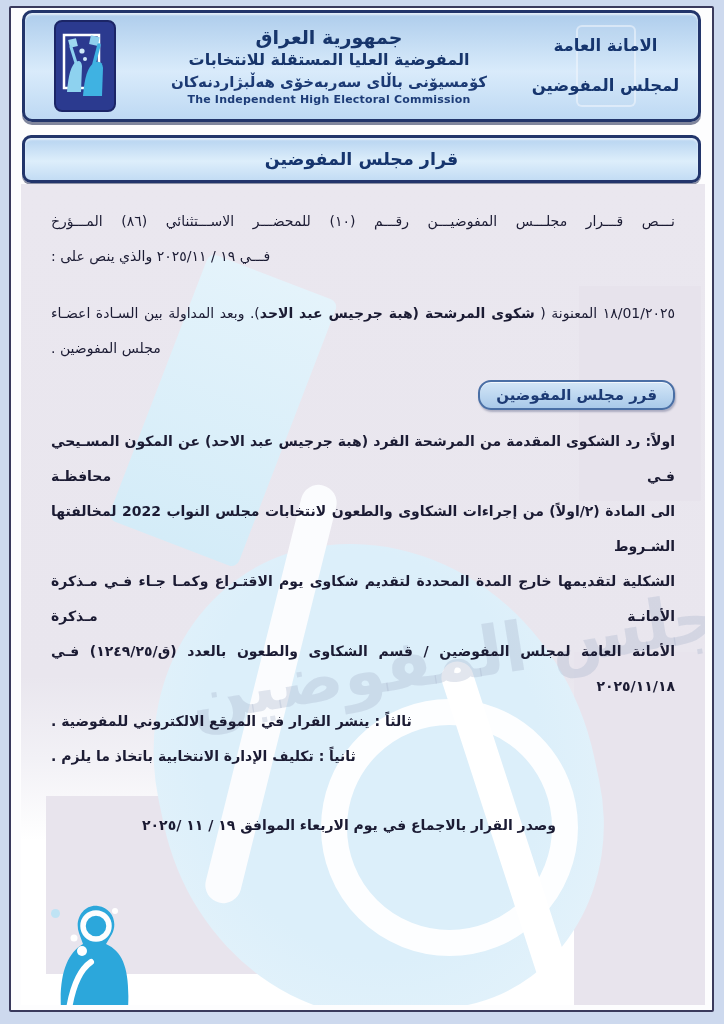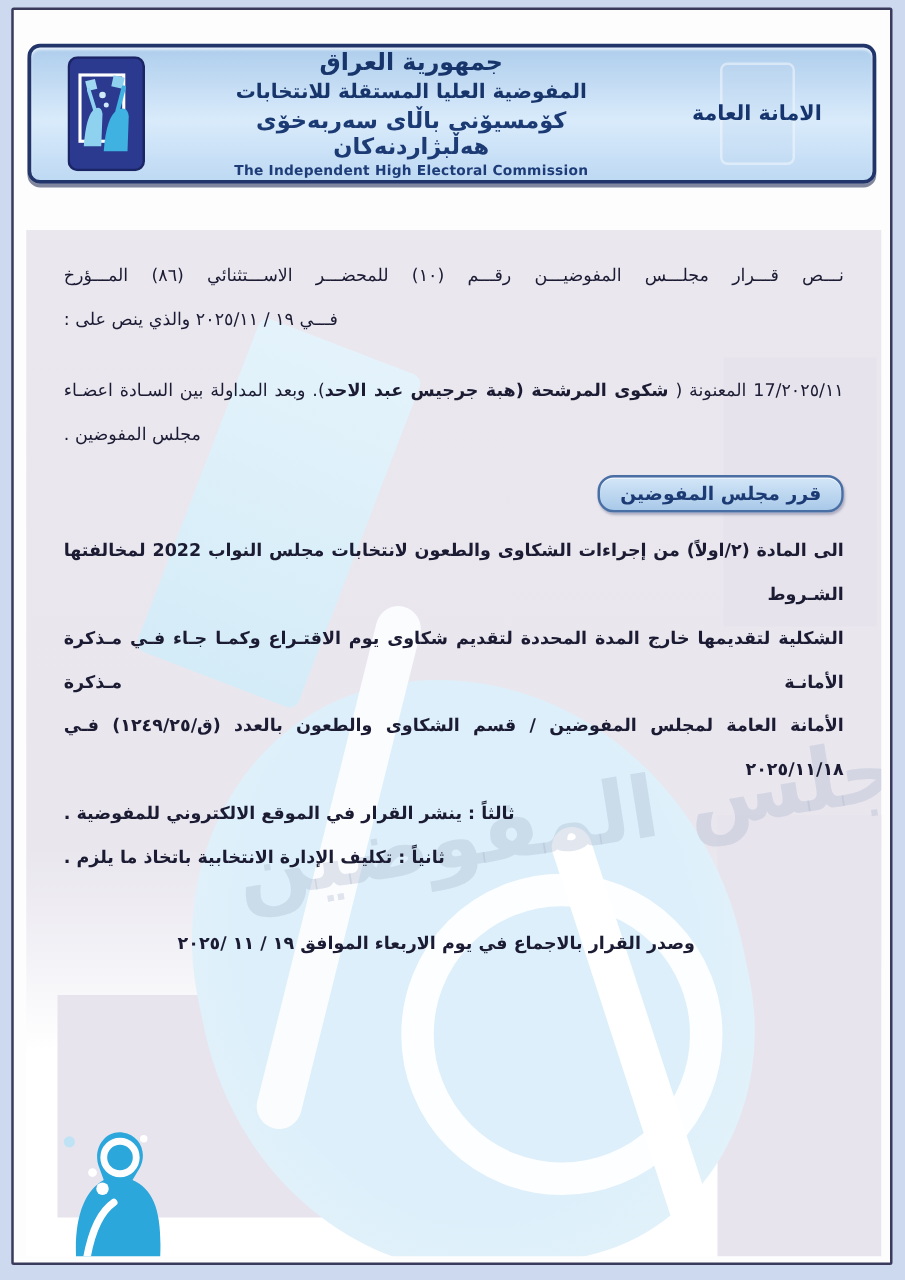--- a/index.html
+++ b/index.html
@@ -1,30 +1,30 @@
 <!DOCTYPE html>
 <html lang="ar"><head>
 <meta charset="utf-8">
 <style>
   html,body{margin:0;padding:0;background:#cdd9ee;}
   .stage{position:relative;width:724px;height:1024px;background:#cdd9ee;overflow:hidden;
          font-family:"DejaVu Sans",sans-serif;}
   .doc{position:absolute;left:9px;top:6px;width:701px;height:1002px;background:#fdfdfe;
        border:2px solid #3a3a5c;border-radius:2px;}
   
-  .header-box{position:absolute;left:11px;right:11px;top:27px;height:106px;
+  .header-box{position:absolute;left:11px;right:11px;top:2px;height:106px;
       border:3px solid #22356b;border-radius:10px;
       background:linear-gradient(180deg,#aecdec 0%,#d9ebfb 55%,#bed9f3 100%);
       box-shadow:0 3px 0 rgba(26,36,76,.55), inset 0 2px 2px rgba(255,255,255,.65);
       display:flex;align-items:center;}
   .logo-wrap{width:120px;display:flex;justify-content:center;}
   .center-block{flex:1;text-align:center;color:#17356b;line-height:1.15;padding-top:2px;}
   .callig1{font-size:19px;font-weight:bold;letter-spacing:1px;}
   .callig2{font-size:16px;font-weight:bold;margin-top:2px;letter-spacing:.5px;}
-  .kurdish{font-size:18px;font-weight:bold;margin-top:5px;color:#1c3a74;}
+  .kurdish{font-size:15px;font-weight:bold;margin-top:5px;color:#1c3a74;}
   .english{font-size:11px;font-weight:bold;margin-top:3px;color:#1d3c78;letter-spacing:.2px;}
   .right-block{width:185px;text-align:center;color:#16356e;font-weight:bold;font-size:16.5px;
       line-height:2.4;position:relative;}
   .ghost-logo{position:absolute;left:50%;top:50%;transform:translate(-50%,-50%);
       width:56px;height:78px;border:2px solid rgba(255,255,255,.45);border-radius:6px;
       background:rgba(190,214,240,.25);}
   .right-block span{position:relative;z-index:1;display:block;}
   
   .title-bar{position:absolute;left:11px;right:11px;top:127px;height:42px;
       border:3px solid #22356b;border-radius:9px;
@@ -96,23 +96,27 @@
       </div>
       <div class="center-block">
         <div class="callig1">جمهورية العراق</div>
         <div class="callig2">المفوضية العليا المستقلة للانتخابات</div>
         <div class="kurdish">كۆمسيۆنى باڵاى سەربەخۆى هەڵبژاردنەكان</div>
         <div class="english">The Independent High Electoral Commission</div>
       </div>
       <div class="right-block">
         <div class="ghost-logo"></div>
         <span>الامانة العامة</span>
+        <span>لمجلس المفوضين</span>
       </div>
     </div>
 
+    <div class="title-bar">
+      <span>قرار مجلس المفوضين</span>
+    </div>
 
     <div class="body-area">
 
       <div class="wm wm-lav1"></div>
       <div class="wm wm-lav2"></div>
       <div class="wm wm-lav3"></div>
       <div class="wm wm-tilt"></div>
       <div class="wm wm-blob"></div>
       <div class="wm wm-ring"></div>
       <div class="wm wm-stroke1"></div>
@@ -130,29 +134,30 @@
         <circle cx="78" cy="30" r="3" fill="#ffffff"></circle>
       </svg>
 
       <div class="content">
         <div class="intro">
           <div class="line jst">نـــص قـــرار مجلـــس المفوضيـــن رقـــم (١٠) للمحضـــر الاســـتثنائي (٨٦) المـــؤرخ</div>
           <div class="line rgt">فـــي ١٩ / ٢٠٢٥/١١ والذي ينص على :</div>
         </div>
 
         <div class="para2">
-          <div class="line jst"><span>٢٠٢٥/١١/17 المعنونة ( </span><span class="bold">شكوى المرشحة (هبة جرجيس عبد الاحد</span><span>). وبعد المداولة بين السـادة اعضـاء</span></div>
+          <div class="line jst"><span>٢٠٢٥/01/١٨ المعنونة ( </span><span class="bold">شكوى المرشحة (هبة جرجيس عبد الاحد</span><span>). وبعد المداولة بين السـادة اعضـاء</span></div>
           <div class="line rgt">مجلس المفوضين .</div>
         </div>
 
         <div class="decision-box">
           <span>قرر مجلس المفوضين</span>
         </div>
 
         <div class="sect">
+          <div class="line jst">اولاً: رد الشكوى المقدمة من المرشحة الفرد (هبة جرجيس عبد الاحد) عن المكون المسـيحي فـي محافظـة</div>
           <div class="line jst">الى المادة (٢/اولاً) من إجراءات الشكاوى والطعون لانتخابات مجلس النواب 2022 لمخالفتها الشـروط</div>
           <div class="line jst">الشكلية لتقديمها خارج المدة المحددة لتقديم شكاوى يوم الاقتـراع وكمـا جـاء فـي مـذكرة الأمانـة مـذكرة</div>
           <div class="line jst">الأمانة العامة لمجلس المفوضين / قسم الشكاوى والطعون بالعدد (ق/١٢٤٩/٢٥) فـي ٢٠٢٥/١١/١٨</div>
         </div>
 
         <div class="sect line rgt">ثالثاً : ينشر القرار في الموقع الالكتروني للمفوضية .</div>
         <div class="sect line rgt">ثانياً : تكليف الإدارة الانتخابية باتخاذ ما يلزم .</div>
 
         <div class="issued line">وصدر القرار بالاجماع في يوم الاربعاء الموافق ١٩ / ١١ /٢٠٢٥</div>
       </div>

